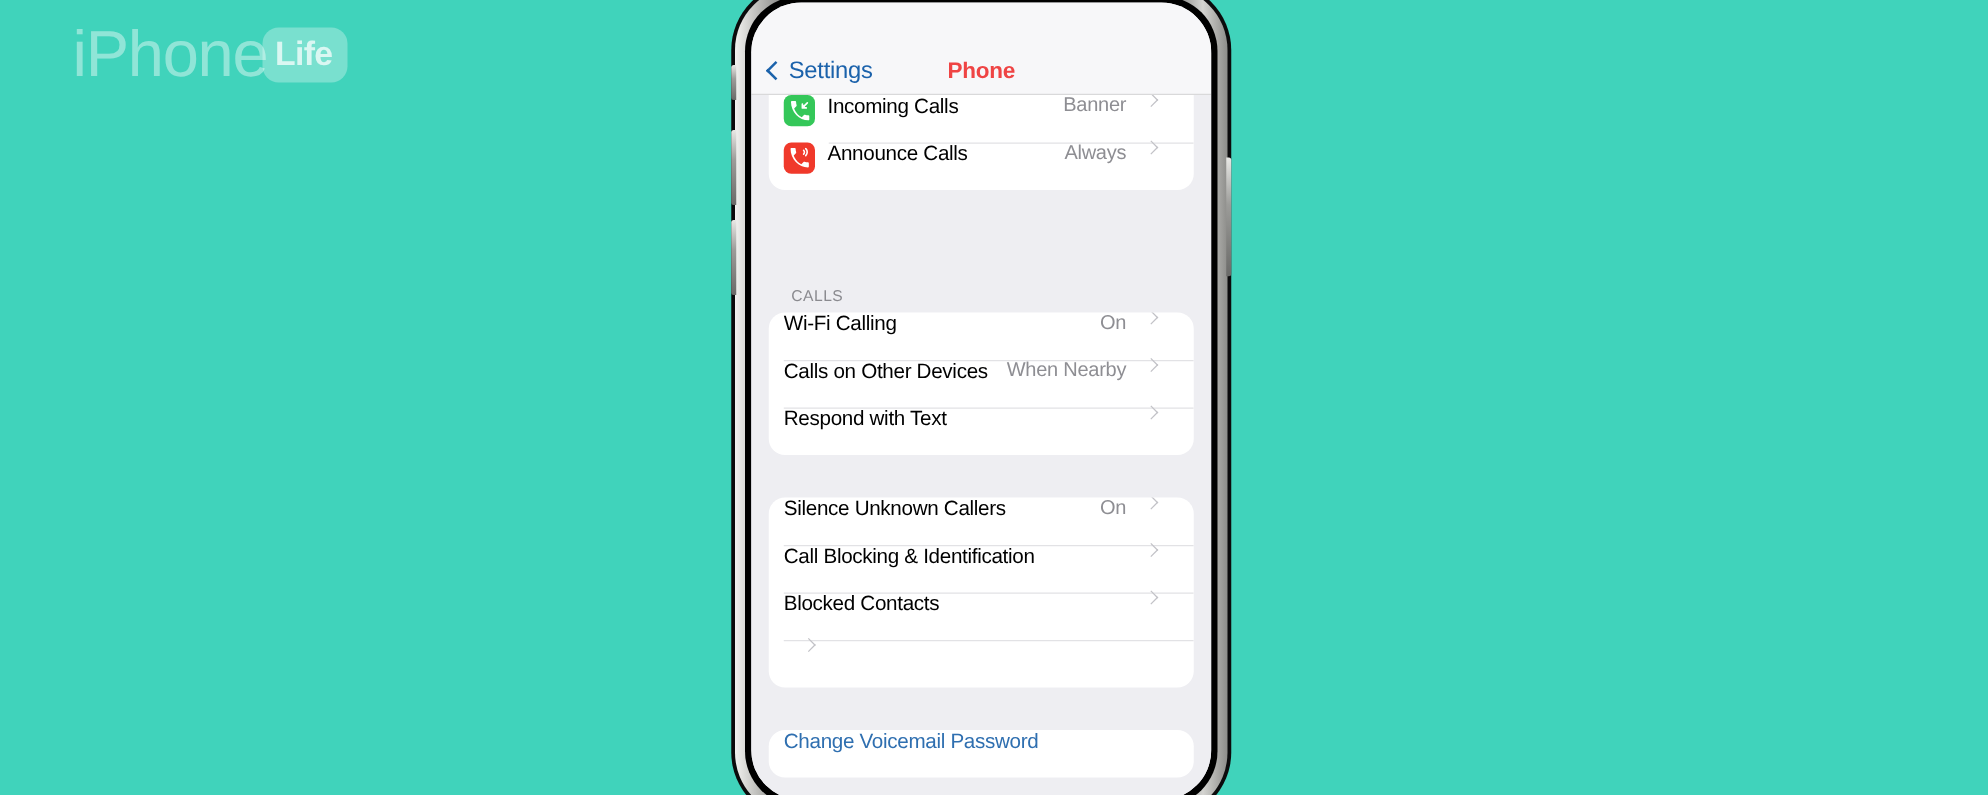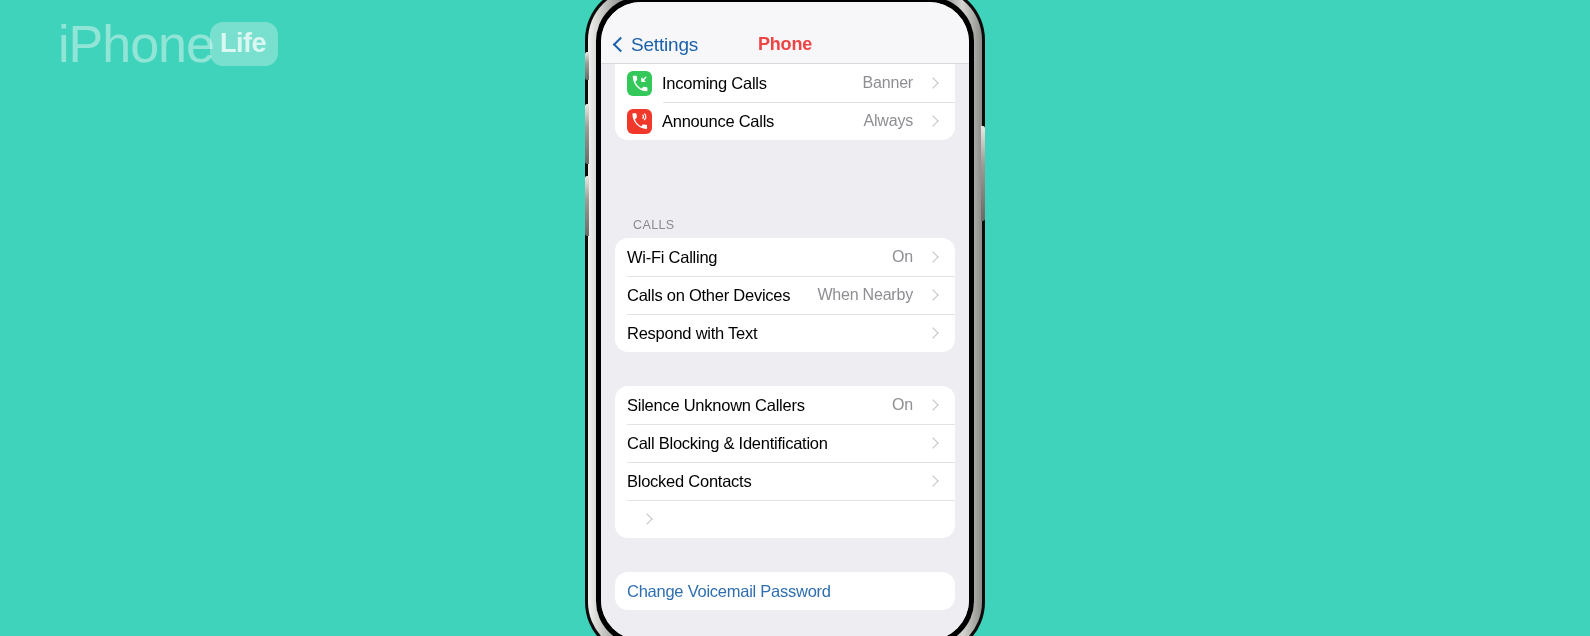--- a/index.html
+++ b/index.html
@@ -78,21 +78,21 @@
   
   .side-btn { position: absolute; background: linear-gradient(180deg,#e9e9e6,#9c9c99 40%,#6a6a68); }
   .btn-mute   { left: 0px; top: 66px;  width: 4px; height: 28px;  border-radius: 2px 0 0 2px; }
   .btn-volup  { left: 0px; top: 118px; width: 4px; height: 60px;  border-radius: 2px 0 0 2px; }
   .btn-voldn  { left: 0px; top: 190px; width: 4px; height: 60px;  border-radius: 2px 0 0 2px; }
   .btn-power  { right: 0px; top: 140px; width: 4px; height: 95px; border-radius: 0 2px 2px 0; }
 
   
   #navbar {
     position: relative;
-    height: 62px;
+    height: 74px;
     background: #f7f7f9;
     display: flex; align-items: flex-end;
     padding: 0 14px 8px 14px;
   }
   #navbar:after {
     content: ""; position: absolute; left: 0; right: 0; bottom: 0;
     height: 1px; background: rgba(0,0,0,0.12);
   }
   #back-button {
     display: flex; align-items: center;
@@ -127,23 +127,23 @@
   .group {
     background: #ffffff;
     border-radius: 13px;
     overflow: hidden;
   }
   .group.clipped-top { border-top-left-radius: 0; border-top-right-radius: 0; }
   .gap-md { height: 26px; }
   .gap-lg { height: 34px; }
 
   .row {
-    display: flex; align-items: center;
+    display: flex; align-items: flex-start;
     height: 38px;
-    padding: 0 15px 0 12px;
+    padding: 0 27px 0 12px;
     position: relative;
     cursor: pointer;
   }
   .row + .row:before {
     content: ""; position: absolute; left: 12px; right: 0; top: 0;
     height: 1px; background: #e2e2e5;
   }
   .row.with-icon + .row.with-icon:before { left: 48px; }
 
   .row-icon {

